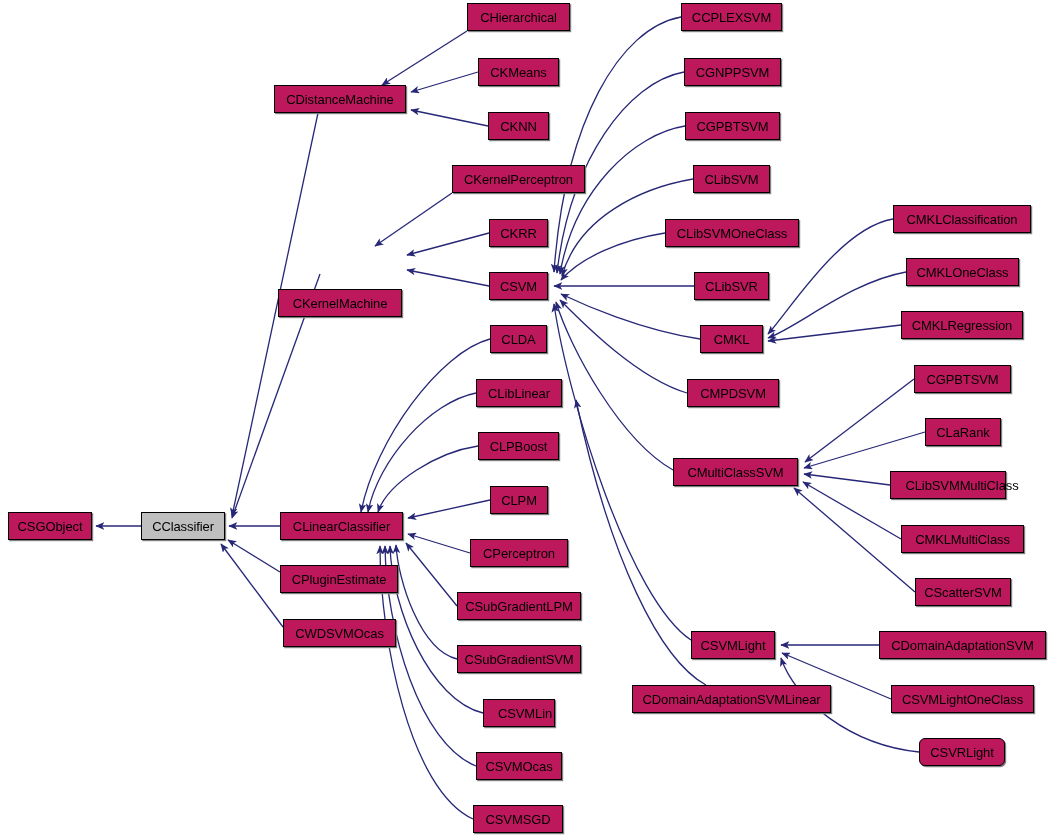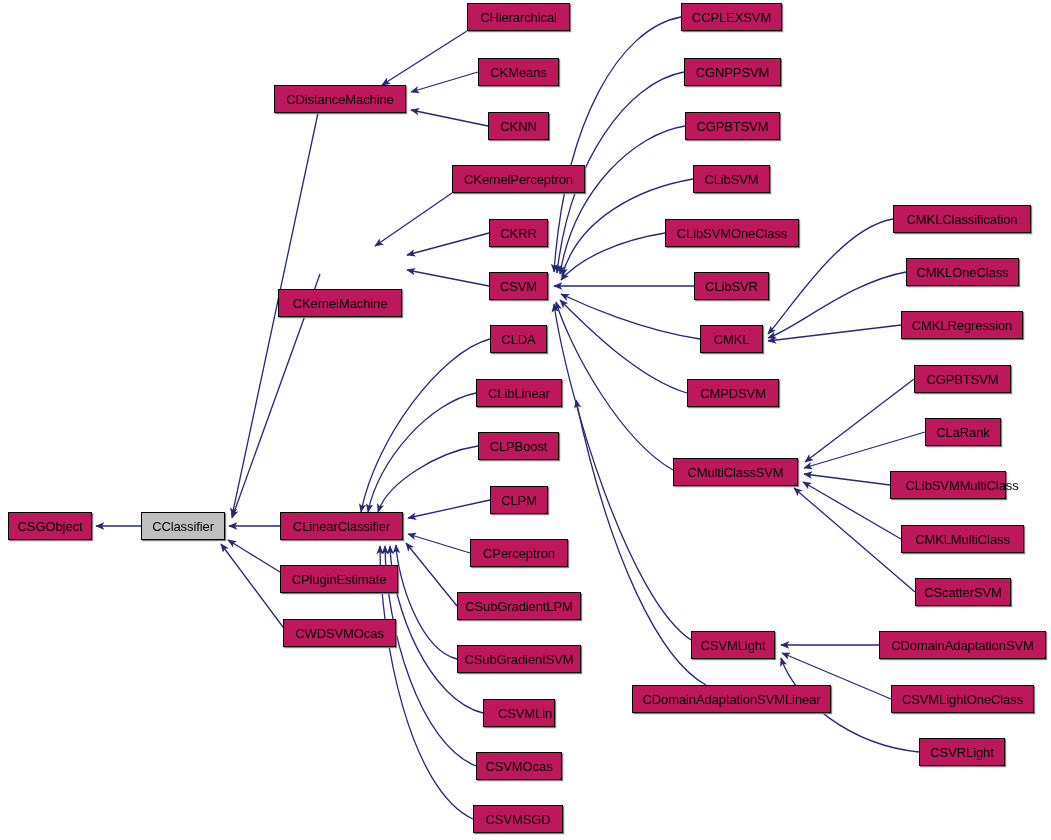--- a/index.html
+++ b/index.html
@@ -228,17 +228,17 @@
       </div>
       <div class="node" style="left: 879px; top: 631px; width: 167px; height: 28px;">
         <span class="node-label">CDomainAdaptationSVM</span>
       </div>
       <div class="node" style="left: 632px; top: 685px; width: 199px; height: 28px;">
         <span class="node-label">CDomainAdaptationSVMLinear</span>
       </div>
       <div class="node" style="left: 891px; top: 685px; width: 143px; height: 28px;">
         <span class="node-label">CSVMLightOneClass</span>
       </div>
-      <div class="node" style="left: 919px; top: 738px; width: 86px; height: 28px;">
+      <div class="node" style="left: 919px; top: 738px; width: 86px; height: 28px; border-radius: 6px;">
         <span class="node-label">CSVRLight</span>
       </div>
     </div>
 </div>
 
 </body></html>

